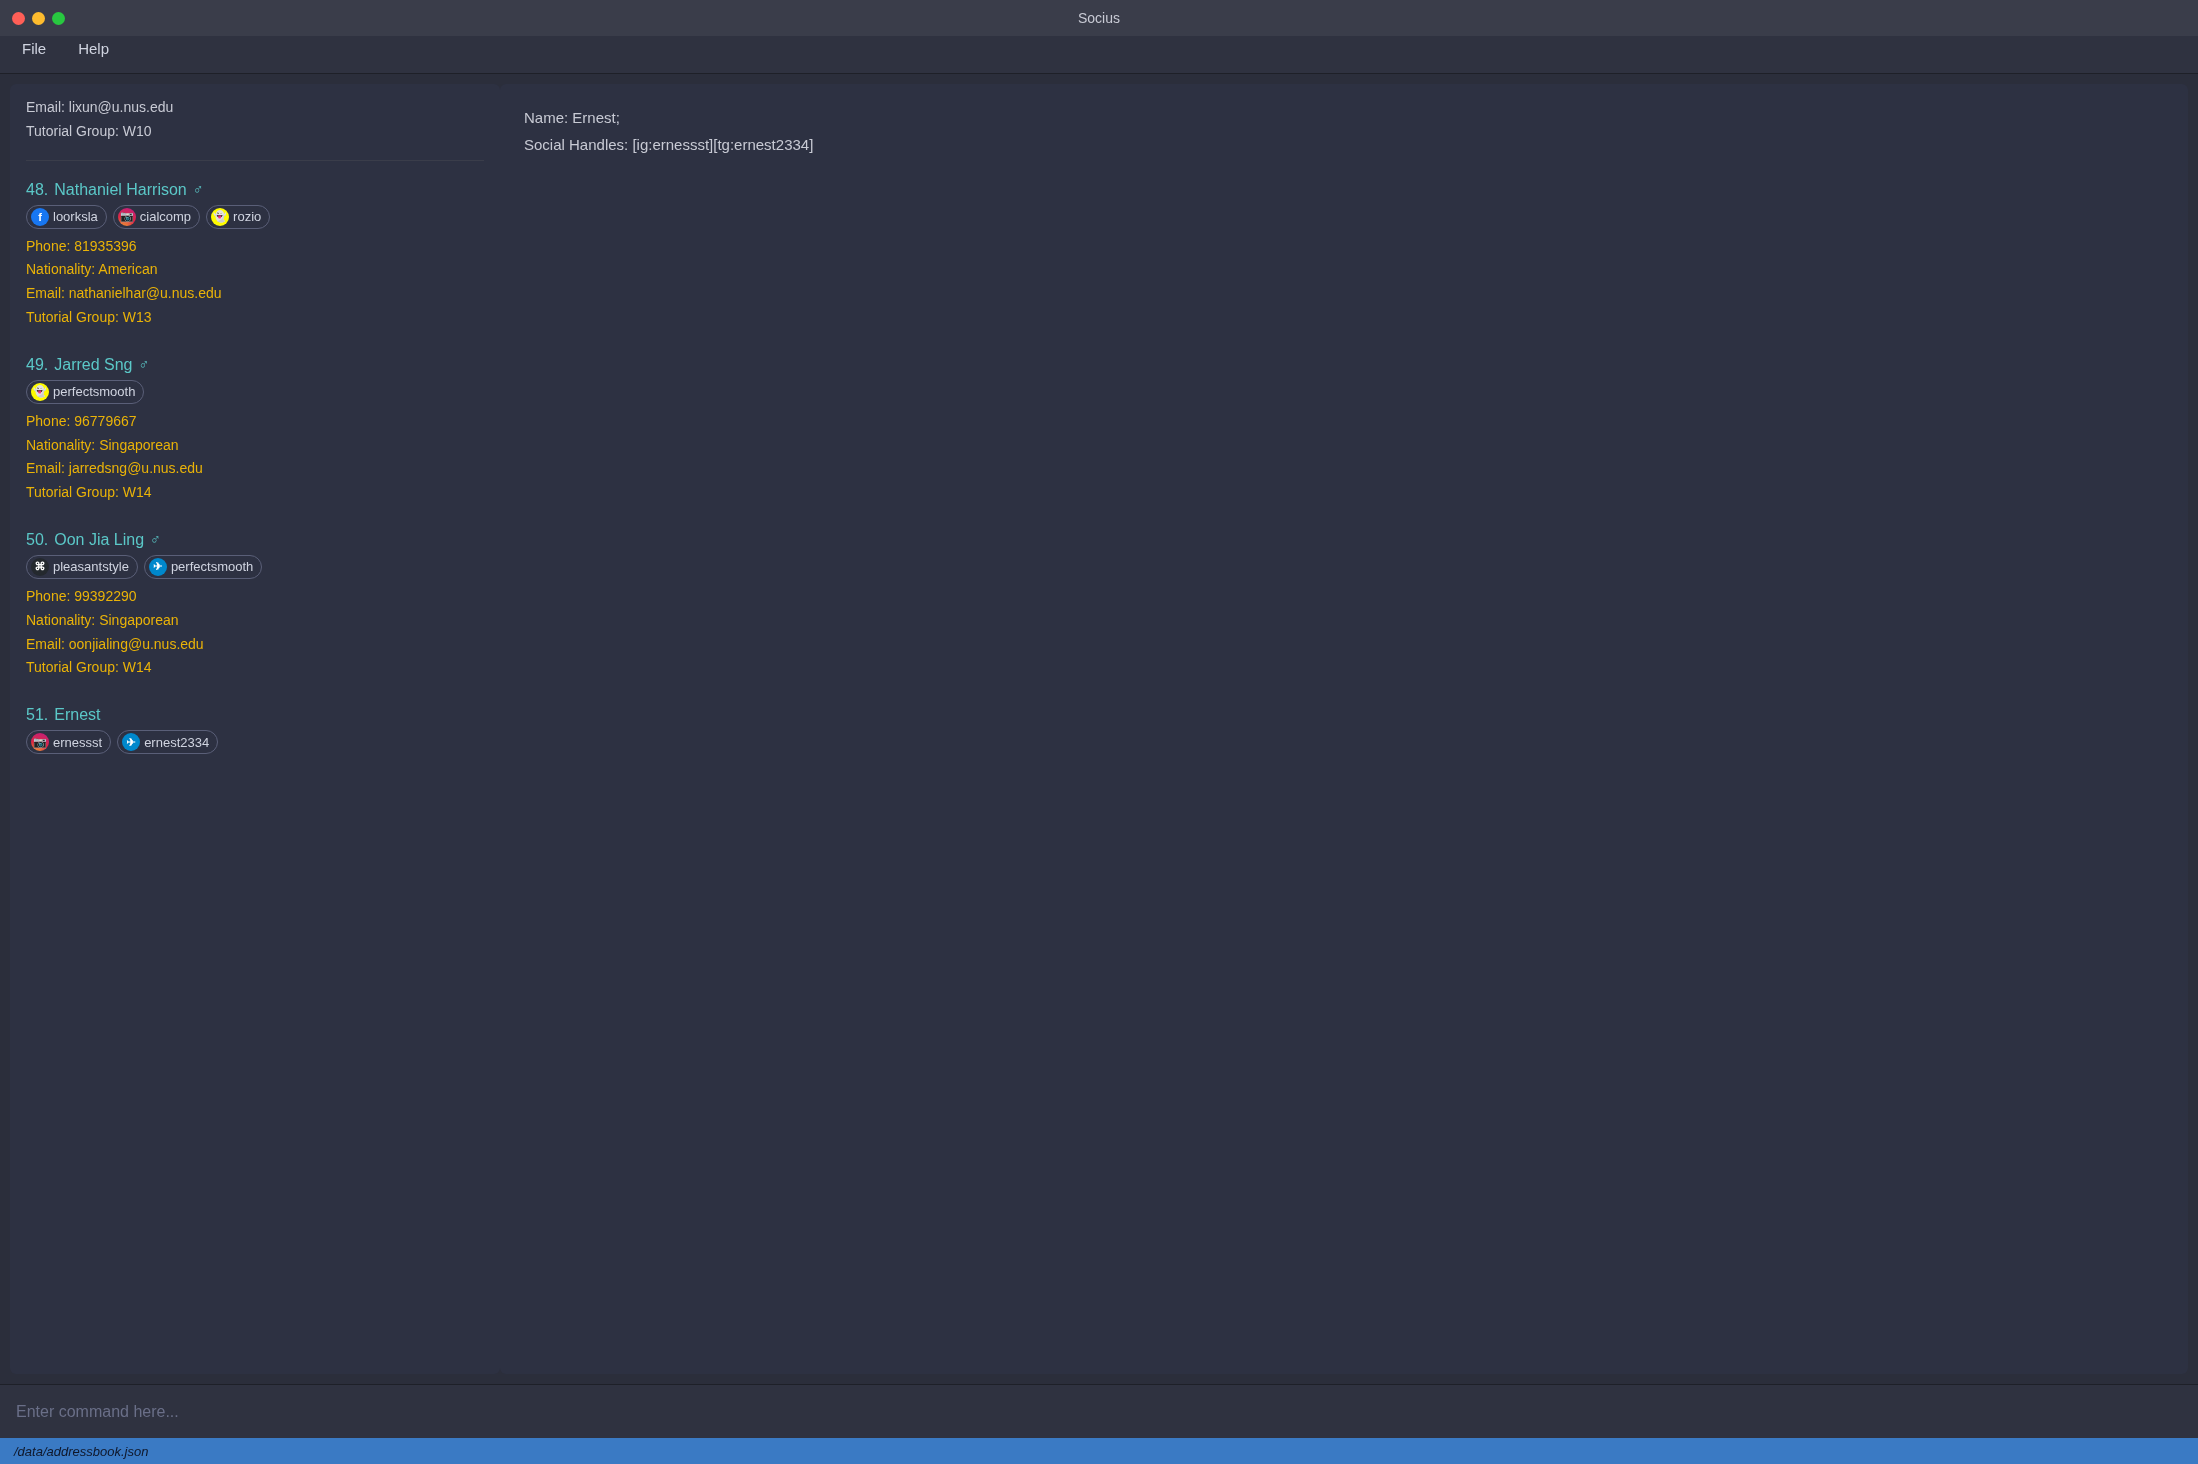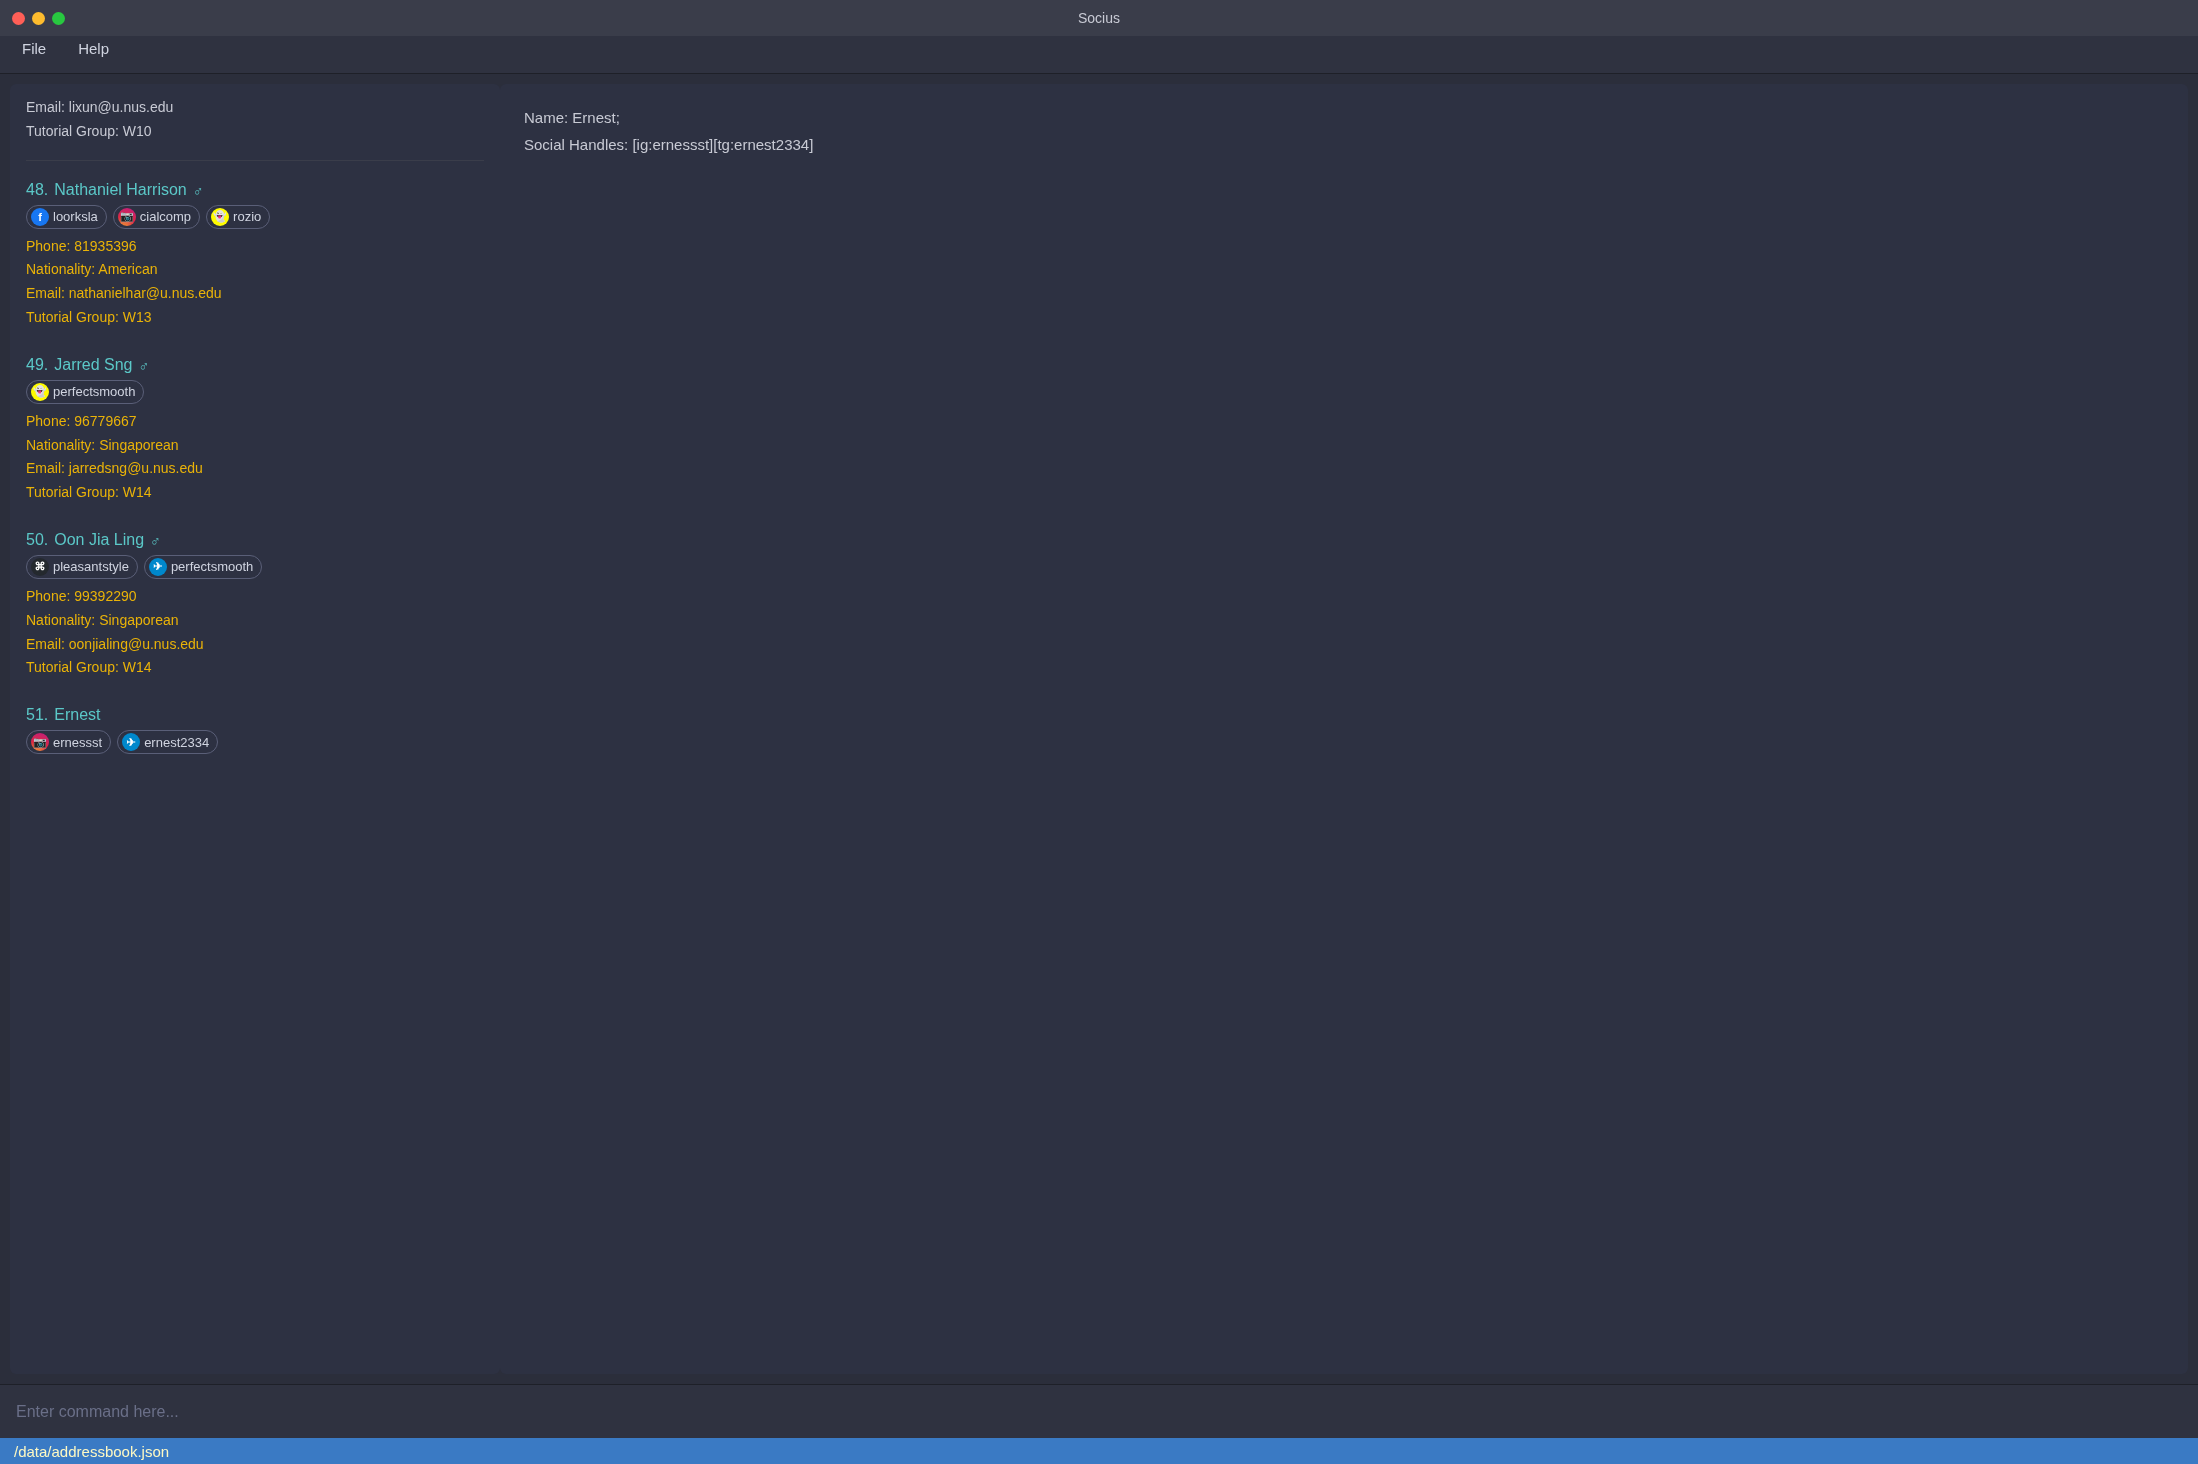--- a/index.html
+++ b/index.html
@@ -101,21 +101,21 @@
       padding: 20px 24px;
       overflow-y: auto;
     }
 
     
     .person-entry {
       margin-bottom: 26px;
     }
     .person-header {
       display: flex;
-      align-items: flex-end;
+      align-items: flex-start;
       gap: 6px;
       margin-bottom: 6px;
     }
     .person-number {
       color: #5bc8c8;
       font-size: 16px;
       font-weight: 500;
     }
     .person-name {
       color: #5bc8c8;
@@ -211,22 +211,23 @@
     
     .status-bar {
       background: #3a7ac4;
       height: 26px;
       display: flex;
       align-items: center;
       padding: 0 14px;
       flex-shrink: 0;
     }
     .status-text {
-      color: #fef9c3;
-      font-size: 15px;
+      color: #0f172a;
+      font-size: 13px;
+      font-style: italic;
     }
 
     
     .right-panel::-webkit-scrollbar { width: 6px; }
     .right-panel::-webkit-scrollbar-thumb { background: #4a4f66; border-radius: 3px; }
   </style>
 </head>
 <body>
 
 <div class="title-bar">

